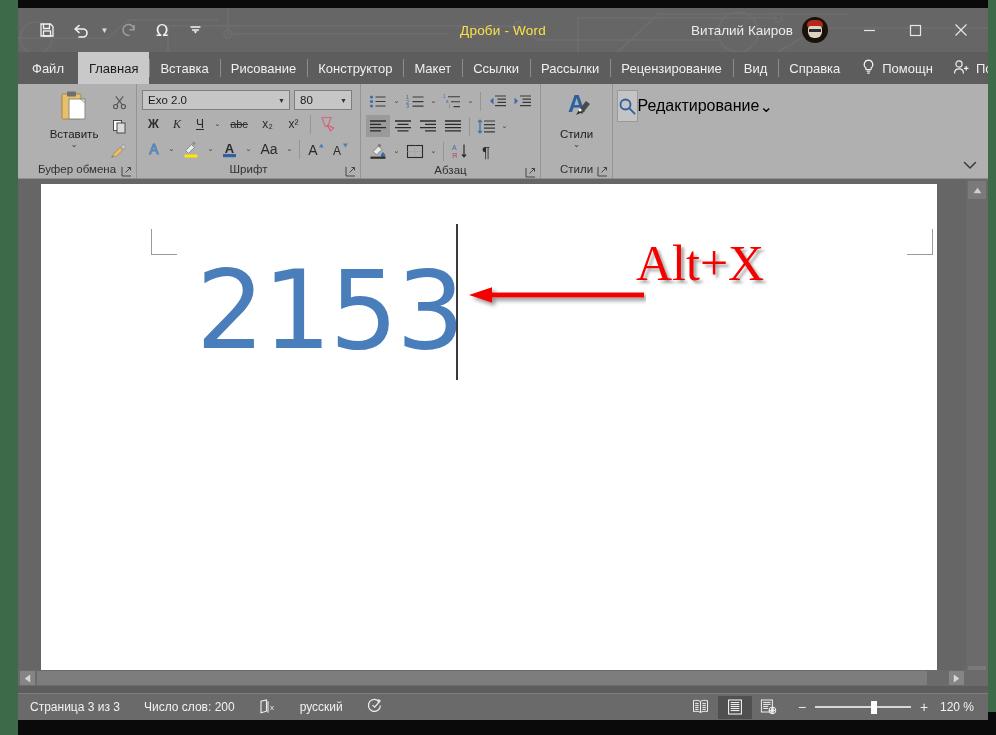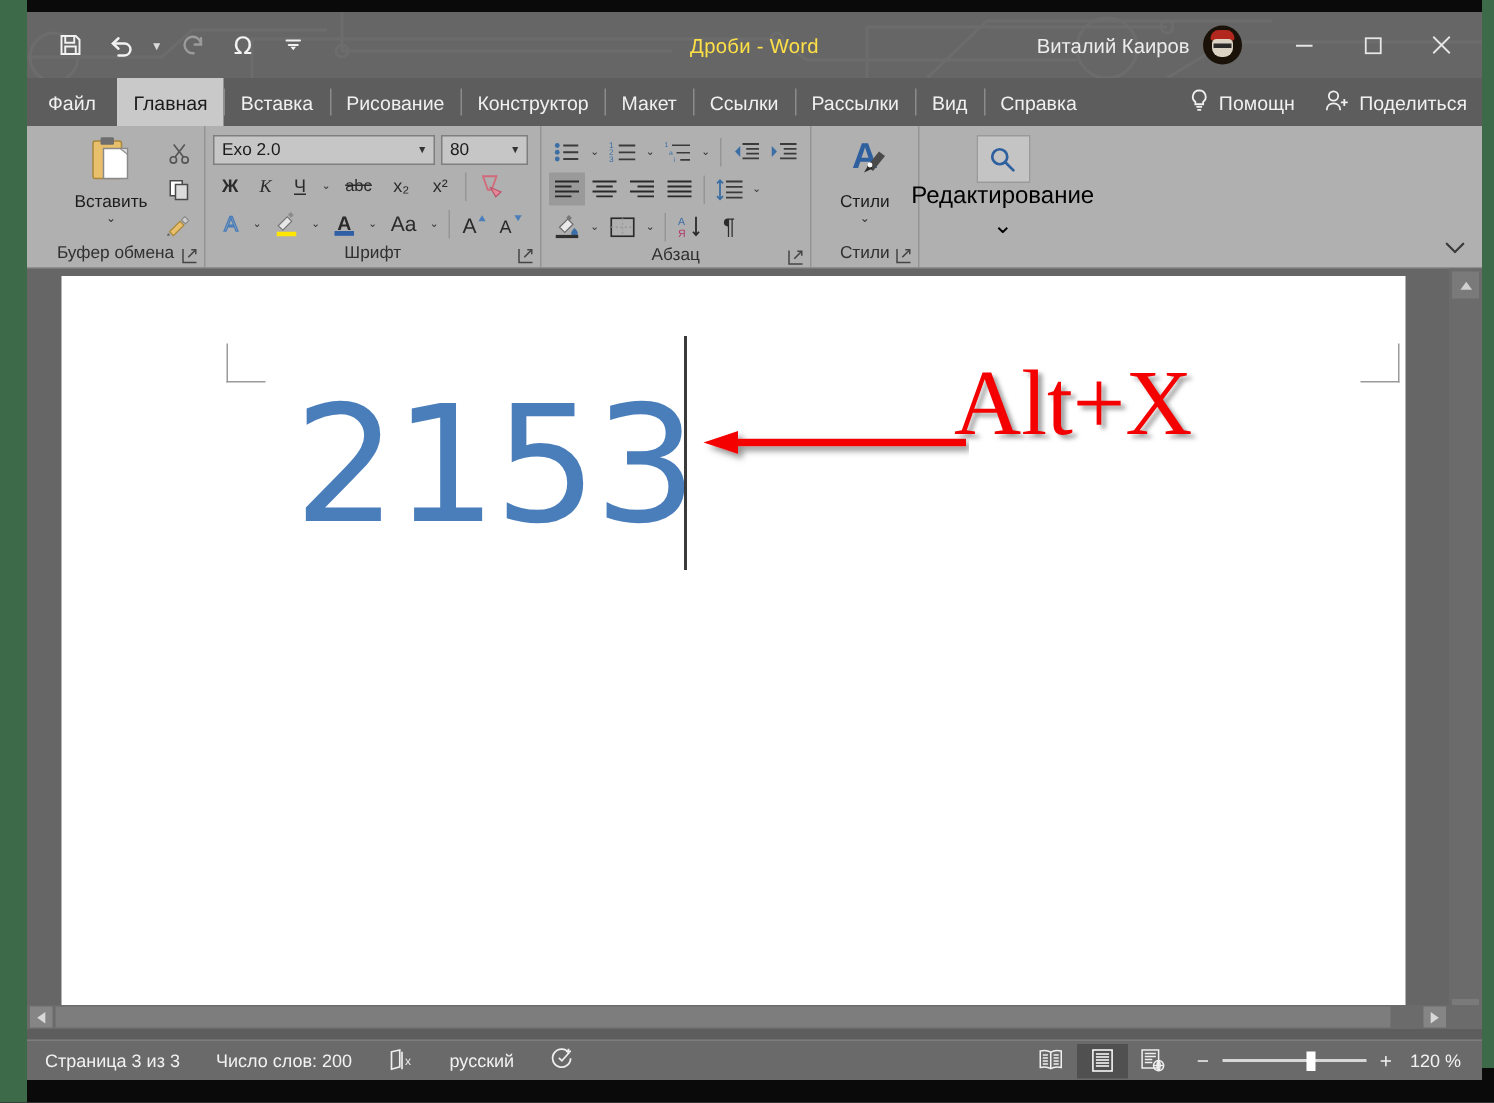--- a/index.html
+++ b/index.html
@@ -166,21 +166,21 @@
   .combo {
     height:20px; background:#c6c6c6; border:1px solid #7e7e7e;
     display:flex; align-items:center; justify-content:space-between;
     padding:0 4px 0 5px; font-size:11.5px; color:#1b1b1b;
   }
   .combo .cv { overflow:hidden; white-space:nowrap; }
   .combo .cc { font-size:7px; color:#333; }
   .fontbox { width:148px; }
   .sizebox { width:58px; }
   .edit-btn {
-    display:flex;flex-direction:column;align-items:center;width:104px;padding-top:2px;
+    display:flex;flex-direction:row;align-items:center;width:104px;padding-top:2px;
   }
   .edit-icon {
     width:36px;height:32px;background:#c4c4c4;border:1px solid #9a9a9a;
     display:flex;align-items:center;justify-content:center;
   }
   .collapse {
     position:absolute; right:8px; bottom:4px;
     width:20px;height:18px; display:flex;align-items:center;justify-content:center;
     color:#3a3a3a; font-size:11px;
   }
@@ -206,21 +206,21 @@
     color:#4a7ebb; font-weight:400; letter-spacing:-2px;
   }
   .caret {
     position:absolute; left:415px; top:40px;
     width:1.5px; height:156px; background:#3a3a3a;
   }
   .arrow-wrap { position:absolute; left:425px; top:95px; }
   .alt-x {
     position:absolute; left:595px; top:50px;
     font-family:"Liberation Serif", serif;
-    font-size:62px; color:#f50000;
+    font-size:50px; color:#f50000;
     text-shadow:3px 3px 3px rgba(90,90,90,.55);
     letter-spacing:0px;
   }
 
   
   .vscroll { position:absolute; right:0; top:0; width:22px; height:507px; background:#6b6b6b; }
   .vs-btn  { position:absolute; left:2px; width:18px;height:18px; background:#7a7a7a;
              display:flex;align-items:center;justify-content:center; color:#d9d9d9; font-size:8px; }
   .vs-up   { top:2px; }
   .vs-dn   { bottom:2px; }
@@ -346,20 +346,21 @@
 
     <div class="tabbar">
       <div class="tab file">Файл</div>
       <div class="tab active">Главная</div>
       <div class="tab">Вставка</div>
       <div class="tab">Рисование</div>
       <div class="tab">Конструктор</div>
       <div class="tab">Макет</div>
       <div class="tab">Ссылки</div>
       <div class="tab">Рассылки</div>
+      <div class="tab">Рецензирование</div>
       <div class="tab">Вид</div>
       <div class="tab">Справка</div>
 
       <div class="tabbar-right">
         <div class="tb-item">
           <span>
             <svg width="15" height="16" viewBox="0 0 15 16" fill="none" stroke="#f0f0f0" stroke-width="1.2">
               <path d="M7.5 1.2a4.3 4.3 0 0 0-2.6 7.7v1.6h5.2V8.9A4.3 4.3 0 0 0 7.5 1.2z"></path>
               <path d="M5.6 12.2h3.8M6.2 14.2h2.6"></path>
             </svg>

